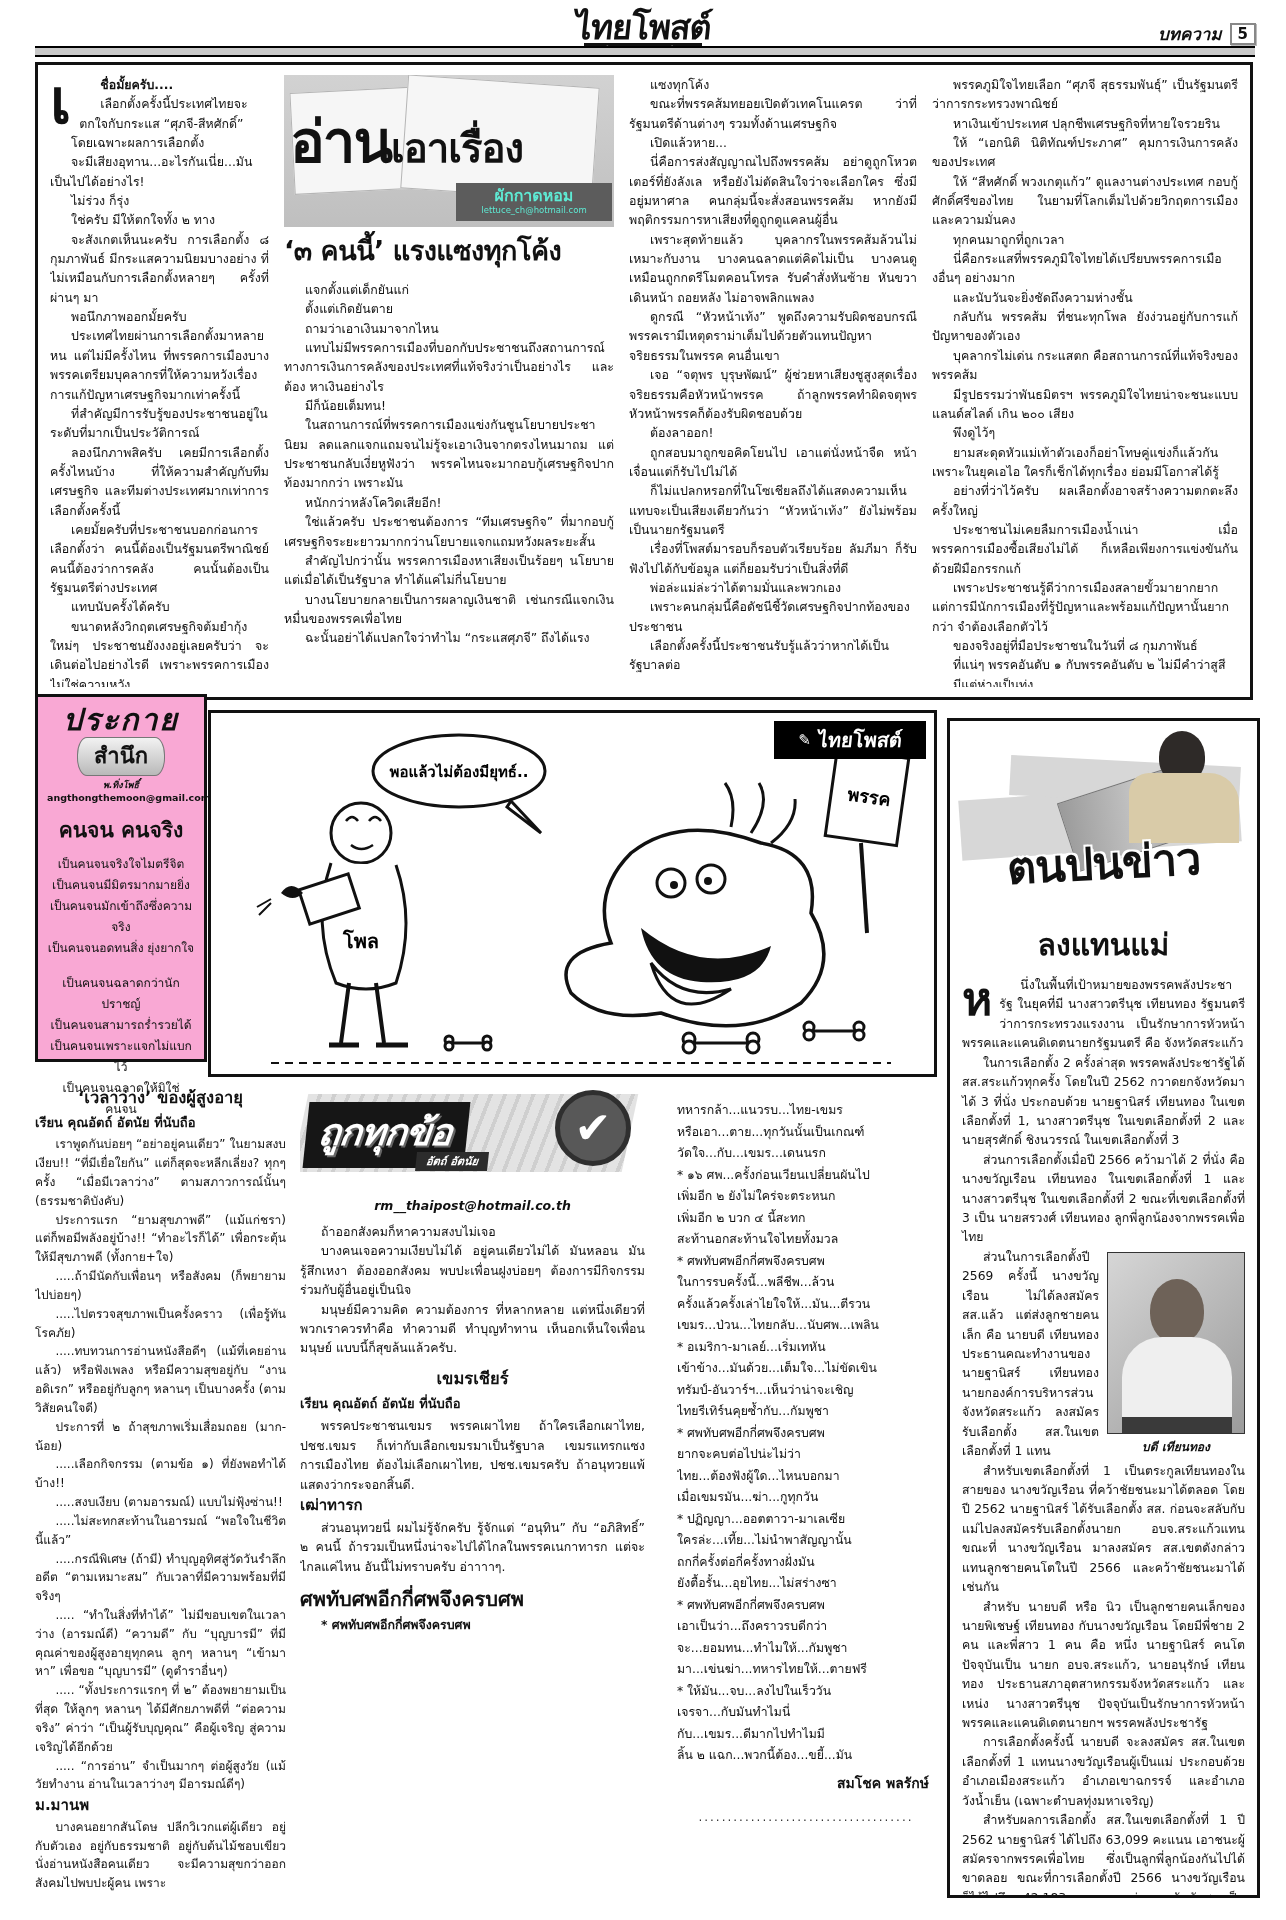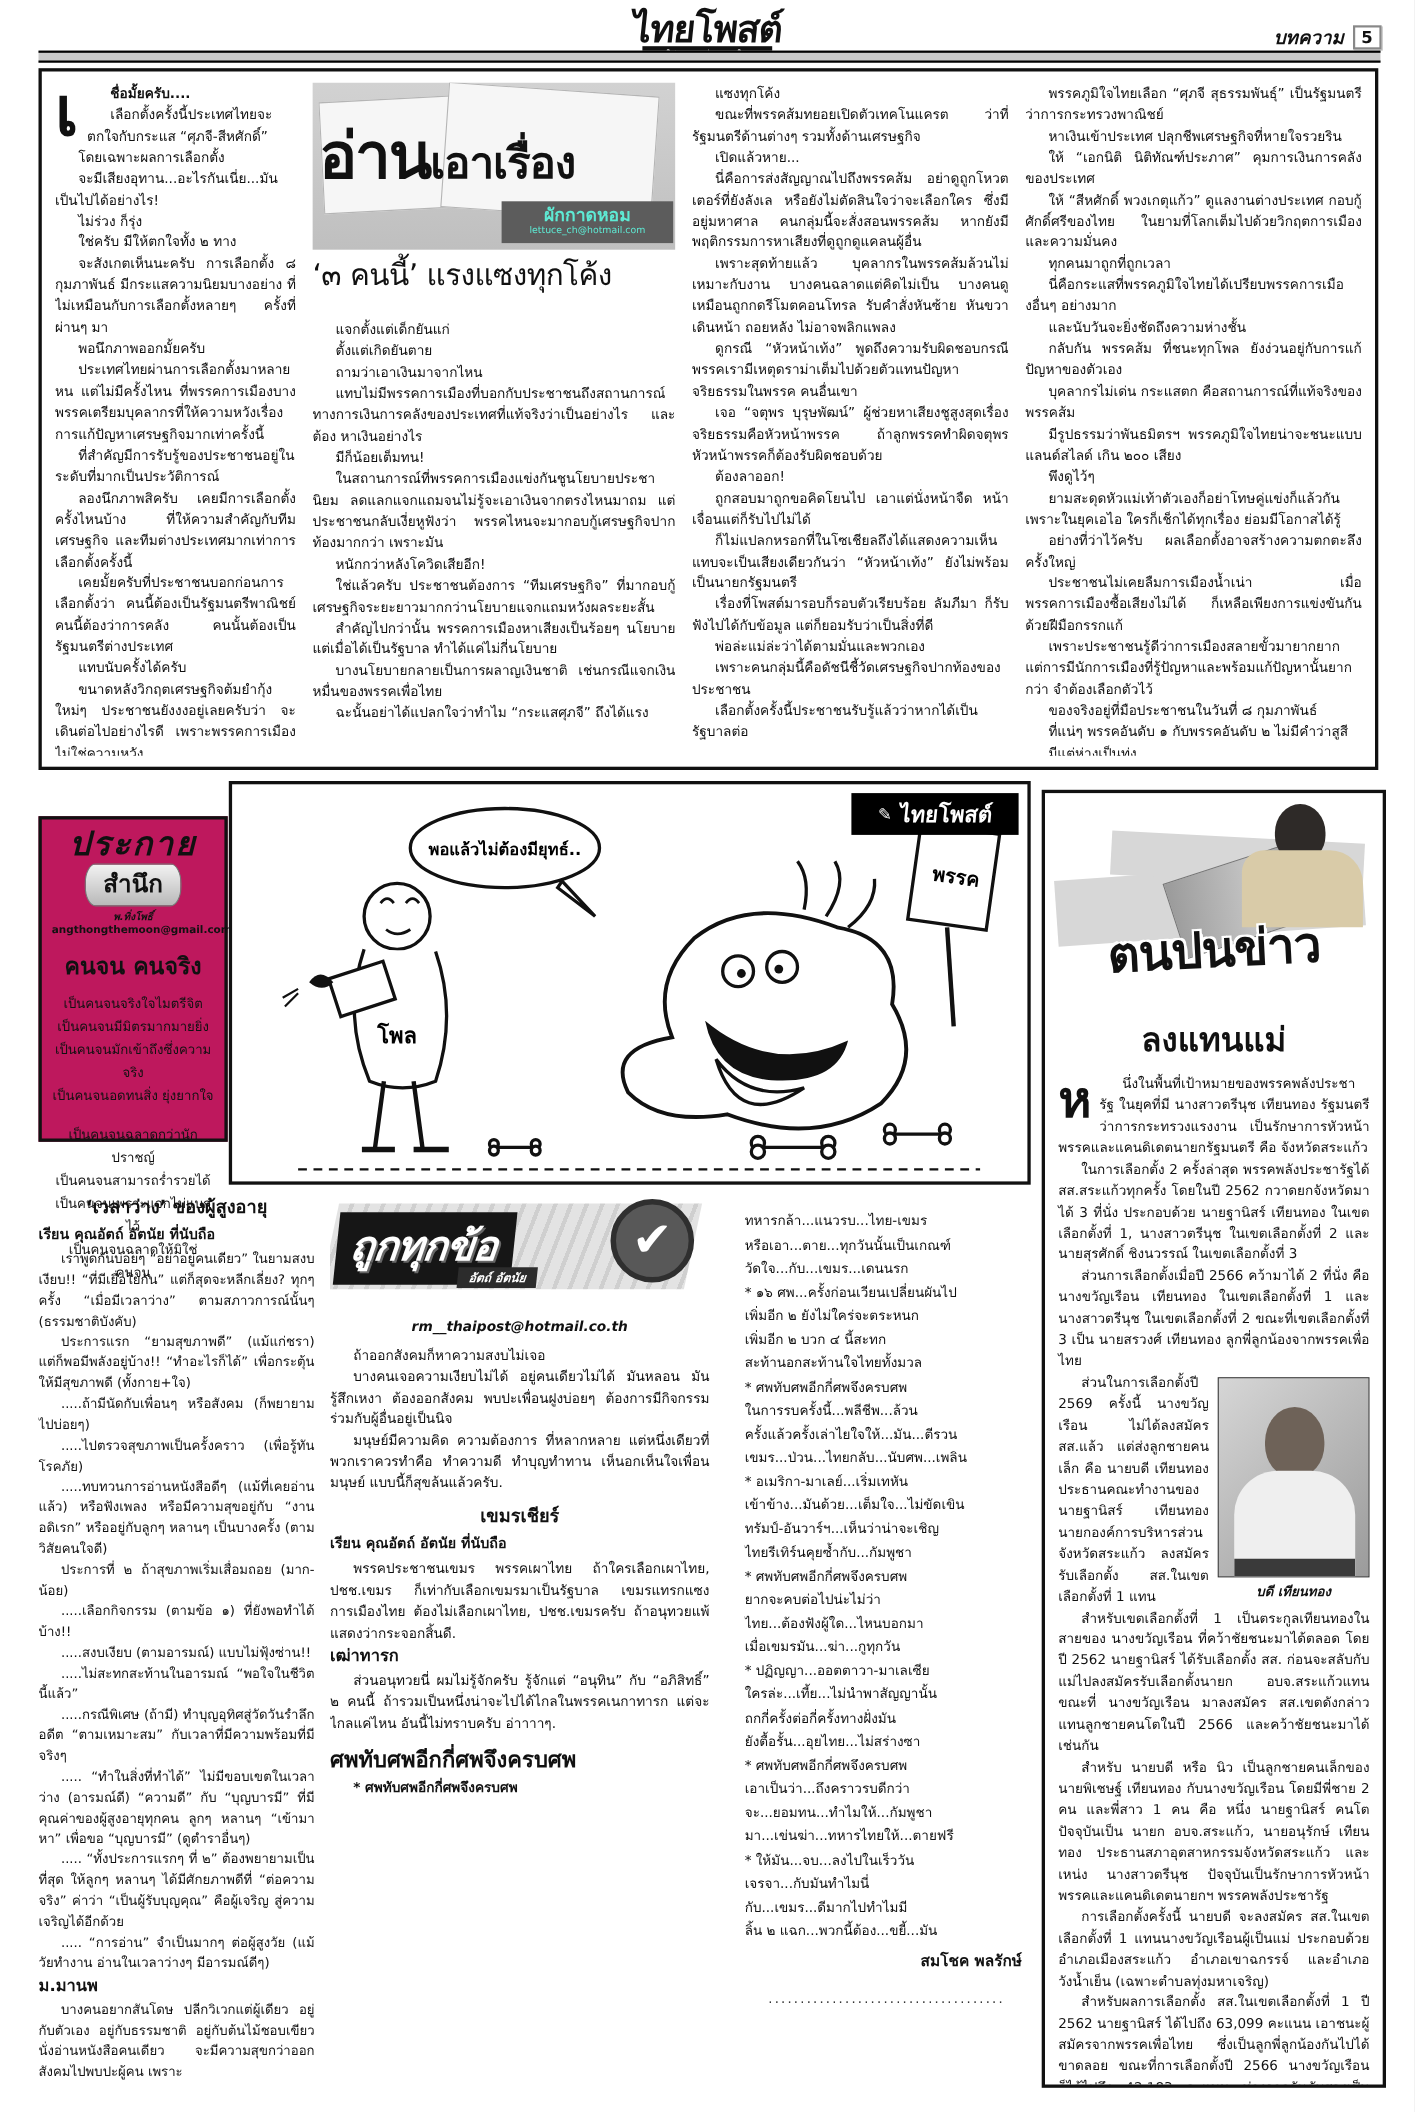--- a/index.html
+++ b/index.html
@@ -26,24 +26,24 @@
   .read-banner{position:relative;height:152px;background:linear-gradient(#d2d2d2,#bfbfbf);overflow:hidden;margin-bottom:8px;}
   .rb-page{position:absolute;background:#f6f6f6;border:1px solid #b5b5b5;}
   .rb-p1{left:8px;top:14px;width:150px;height:100px;transform:rotate(-3deg);}
   .rb-p2{left:120px;top:6px;width:190px;height:112px;transform:rotate(4deg);}
   .rb-title{position:absolute;left:6px;top:22px;white-space:nowrap;}
   .rb-a{font-size:58px;font-weight:900;letter-spacing:-2px;}
   .rb-b{font-size:40px;font-weight:900;letter-spacing:-1px;}
   .rb-author{position:absolute;right:2px;bottom:6px;width:152px;background:#5c5c5c;color:#5eead4;text-align:center;padding:4px 2px;}
   .rb-author-name{font-size:16px;font-weight:800;line-height:17px;}
   .rb-author-mail{font-size:8.5px;}
-  .headline{font-size:27px;font-weight:400;margin:6px 0 24px;line-height:1.15;letter-spacing:-0.5px;text-align:left;}
-  
-  .prakai{position:absolute;left:35px;top:742px;width:172px;height:296px;border:3px solid #111;box-sizing:border-box;
-          padding:8px 9px;text-align:center;background:#be185d;}
+  .headline{font-size:27px;font-weight:700;margin:6px 0 14px;line-height:1.15;letter-spacing:-0.5px;text-align:left;}
+  
+  .prakai{position:absolute;left:35px;top:694px;width:172px;height:368px;border:3px solid #111;box-sizing:border-box;
+          padding:8px 9px;text-align:center;background:#f9a8d4;}
   .pk-logo1{font-size:30px;font-weight:900;font-style:italic;letter-spacing:2px;line-height:30px;}
   .pk-ribbon{display:inline-block;background:linear-gradient(#f2f2f2,#b9b9b9);border:1px solid #777;border-radius:10px/18px;
              padding:0 16px 2px;font-size:22px;font-weight:900;margin-top:2px;}
   .pk-author{font-size:9px;font-weight:800;font-style:italic;margin-top:2px;}
   .pk-mail{font-size:9.5px;font-weight:800;}
   .pk-head{font-size:21px;font-weight:900;margin:10px 0 8px;}
   .pk-line{font-size:12px;line-height:21px;}
   .pk-gap{height:14px;}
   
   .cartoon{position:absolute;left:208px;top:710px;width:729px;height:367px;border:3px solid #111;box-sizing:border-box;background:#fff;overflow:hidden;}

